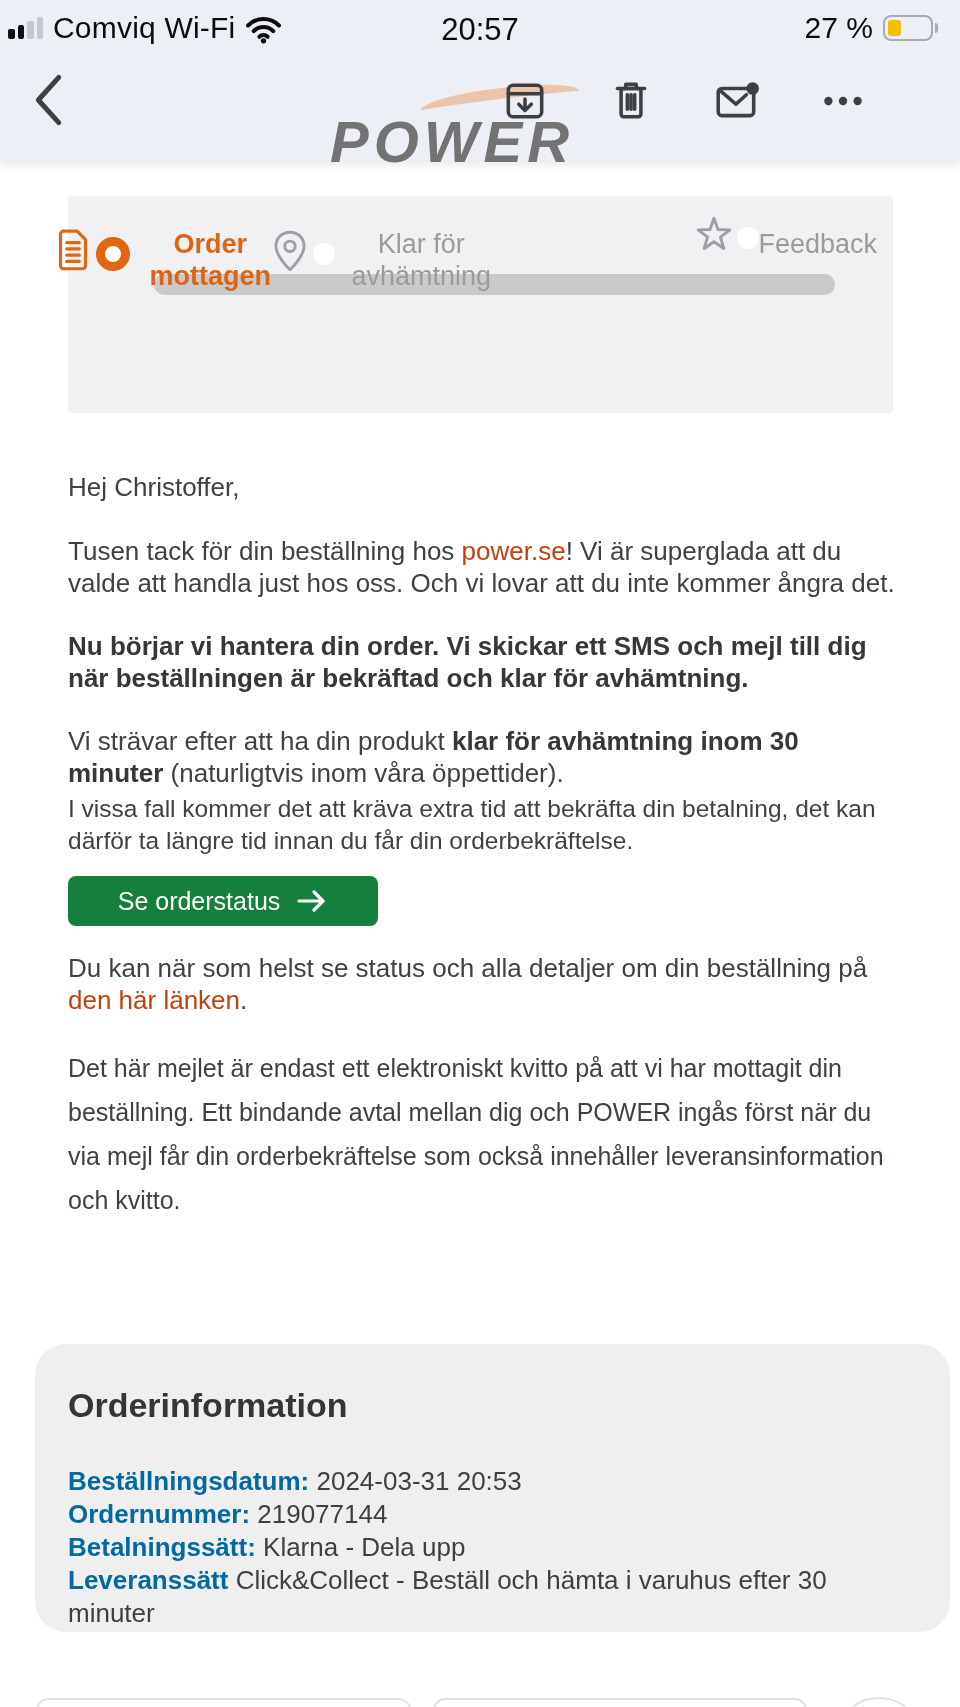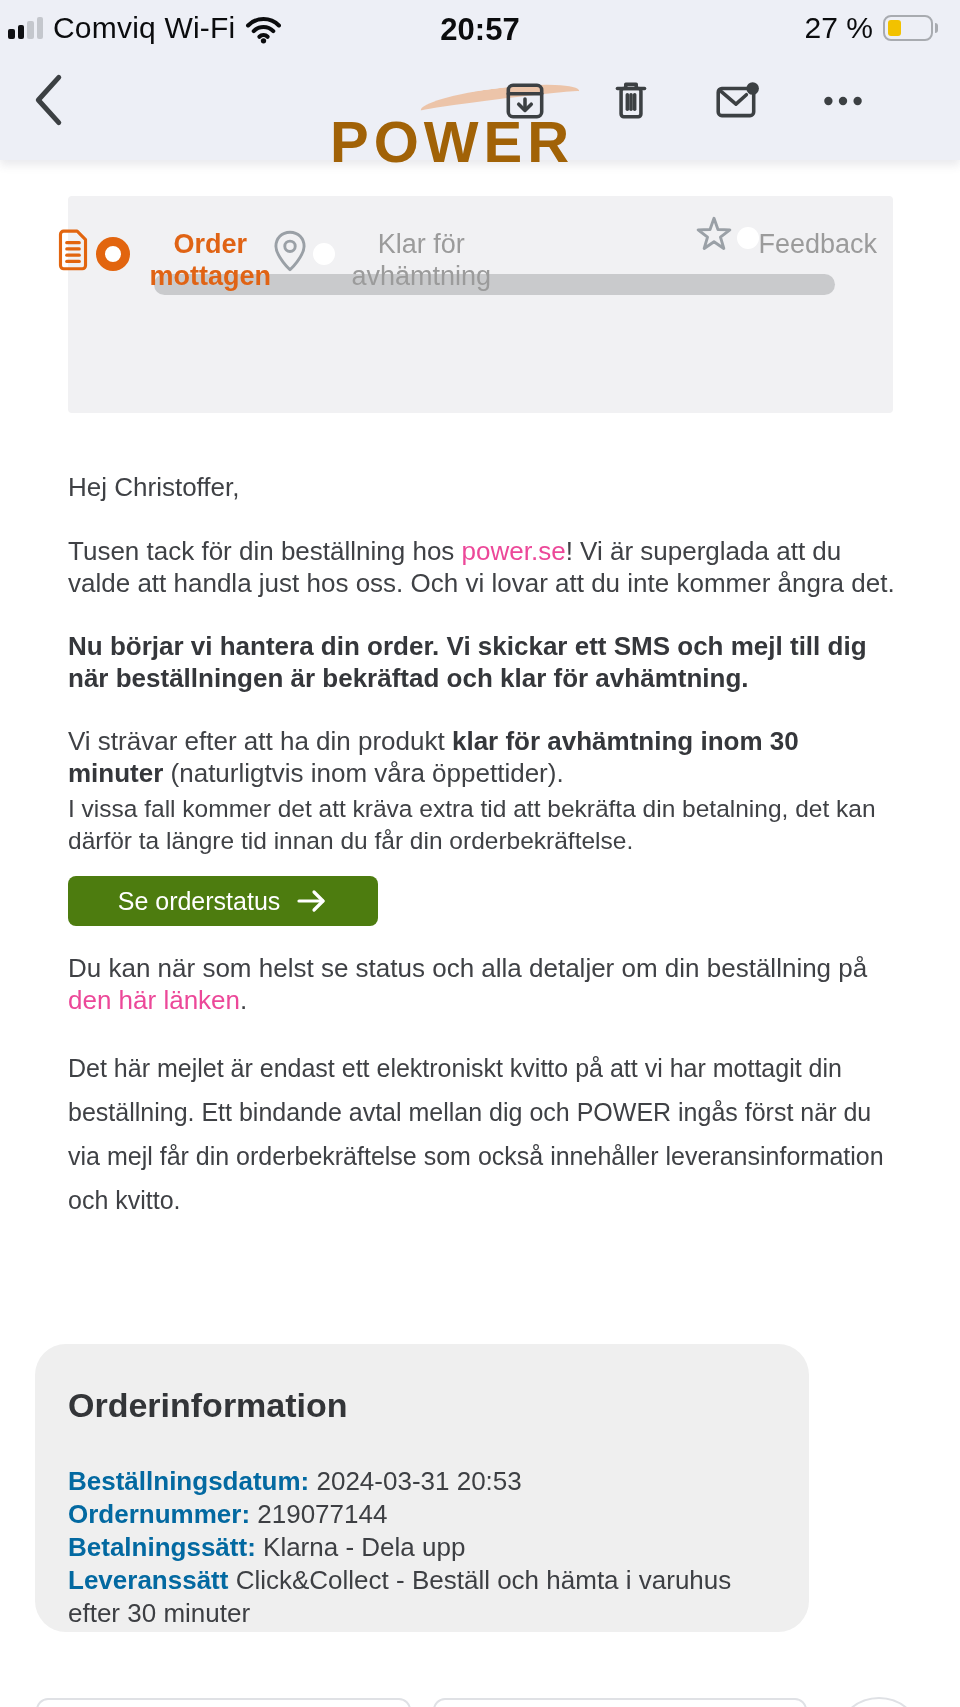--- a/index.html
+++ b/index.html
@@ -23,21 +23,21 @@
   .sb-left { display:flex; align-items:center; gap:10px; }
   .signal { display:flex; align-items:flex-end; gap:3px; height:22px; }
   .signal i { display:block; width:6.5px; border-radius:2px; }
   .signal i:nth-child(1){ height:10px; background:#101114; }
   .signal i:nth-child(2){ height:14px; background:#101114; }
   .signal i:nth-child(3){ height:18px; background:#c4c7cd; }
   .signal i:nth-child(4){ height:22px; background:#c4c7cd; }
   .carrier { font-size:30px; font-weight:500; color:#0b0c0e; letter-spacing:.2px; }
   .sb-time {
     position:absolute; left:0; right:0; top:12px; text-align:center;
-    font-size:31px; font-weight:700; color:#0b0c0e;
+    font-size:31px; font-weight:400; color:#0b0c0e;
   }
   .sb-right { margin-left:auto; display:flex; align-items:center; gap:10px; z-index:1; }
   .battery-pct { font-size:30px; font-weight:500; color:#0b0c0e; }
   .battery { display:flex; align-items:center; }
   .battery .body {
     width:50px; height:26px; border:2.5px solid #a8abb0; border-radius:8px;
     padding:3px; display:flex;
   }
   .battery .fill { width:13px; height:100%; background:#f2c200; border-radius:3px; }
   .battery .tip { width:3.5px; height:10px; background:#a8abb0; border-radius:0 3px 3px 0; margin-left:1.5px; }
@@ -46,21 +46,21 @@
   .back-btn {
     position:absolute; left:28px; top:22px; width:52px; height:64px;
     display:flex; align-items:center; cursor:pointer; color:#3c4043;
   }
   .watermark {
     position:absolute; left:330px; top:36px; width:330px; height:80px;
     pointer-events:none;
   }
   .watermark .wm-text {
     position:absolute; left:0; top:26px; font-size:58px; font-weight:900;
-    letter-spacing:5px; color:#a16207;
+    font-style:italic; letter-spacing:5px; color:#737373;
   }
   .watermark .wm-swoosh {
     position:absolute; left:90px; top:6px; width:160px; height:26px;
     border-top:11px solid rgba(233,125,45,0.38); border-radius:50%;
     transform:rotate(-7deg);
   }
   .tb-actions {
     position:absolute; right:92px; top:30px; display:flex; gap:56px;
     align-items:center; color:#3c4043;
   }
@@ -91,34 +91,34 @@
   .step.active .label { color:#e06314; font-weight:700; }
 
   
   .body-text { margin-left:68px; margin-right:62px; font-size:26px; line-height:32px; color:#3f4145; }
   .greeting   { margin-top:58px; }
   .p1 { margin-top:32px; }
   .p2 { margin-top:31px; font-weight:700; color:#35373b; }
   .p3 { margin-top:31px; }
   .p3 b { color:#35373b; }
   .p4 { margin-top:4px; font-size:24.5px; line-height:32px; }
-  .link { color:#ec4899; text-decoration:none; cursor:pointer;margin-top:36px; }
+  .link { color:#c2410c; text-decoration:none; cursor:pointer;margin-top:36px; }
 
   .cta-btn {
     margin:19px 0 0 68px; width:310px; height:50px; border:none; cursor:pointer;
-    background:#4d7c0f; border-radius:8px; color:#ffffff;
+    background:#15803d; border-radius:8px; color:#ffffff;
     display:flex; align-items:center; justify-content:center; gap:16px;
     font-family:"Liberation Sans", sans-serif; font-size:25px;
   }
   .p5 { margin-top:26px; }
   .p6 { margin-top:30px; font-size:25px; line-height:44px; }
 
   
   .order-box {
-    margin:122px 0 0 35px; width:774px; height:288px; background:#efefef;
+    margin:122px 0 0 35px; width:915px; height:288px; background:#efefef;
     padding:42px 33px 0 33px;
     border-radius:31px;
   }
   .order-title { font-size:34px; font-weight:700; color:#333538; }
   .order-rows { margin-top:40px; }
   .order-row { font-size:26px; line-height:33px; color:#3d3f43; }
   .order-row .lbl { font-weight:700; color:#0369a1; }
 
   
   .footer { margin-top:65px; padding:0 37px 0 36px; display:flex; align-items:center; gap:22px; }

